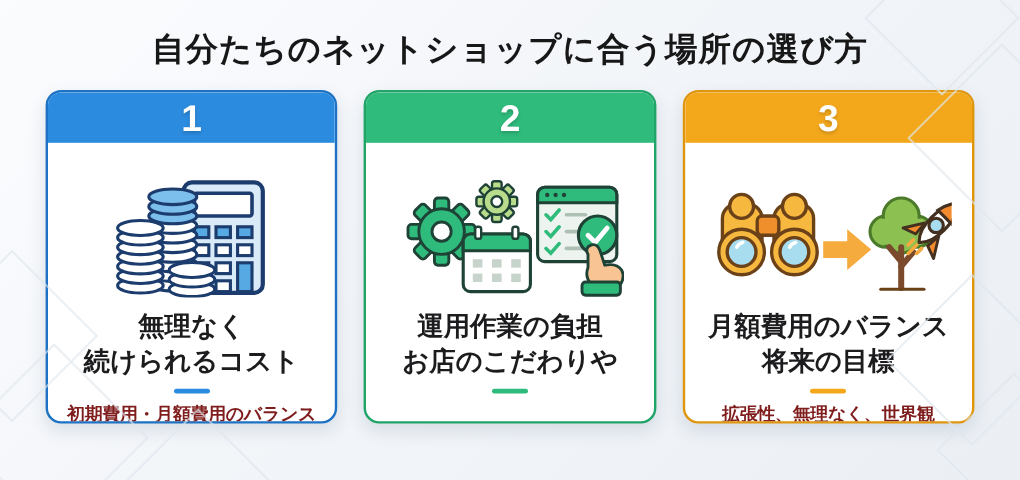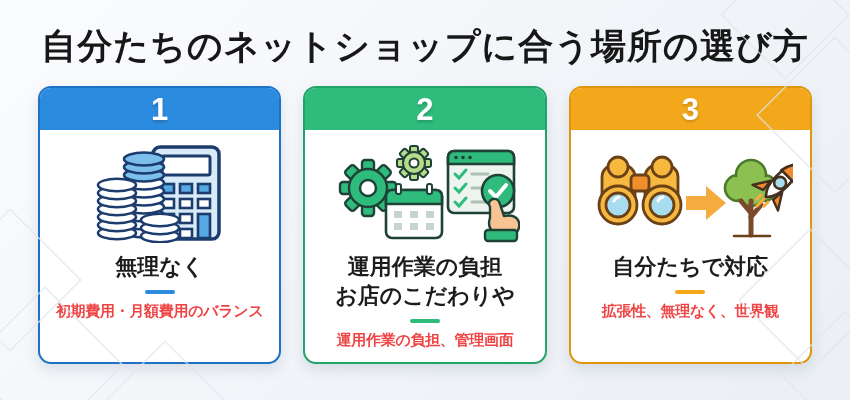--- a/index.html
+++ b/index.html
@@ -12,21 +12,21 @@
     color: #1d1d1f;
   }
   .bg-decor {
     position: absolute; inset: 0;
     width: 850px; height: 400px;
     pointer-events: none;
   }
   .stage { position: relative; width: 850px; height: 400px; }
   .page-title {
     text-align: center;
-    font-size: 35px;
+    font-size: 27px;
     font-weight: 900;
     letter-spacing: 1px;
     color: #171717;
     padding-top: 23px;
   }
   .cards-row {
     display: flex;
     gap: 22px;
     padding: 0 38px;
     margin-top: 16px;
@@ -55,21 +55,21 @@
     font-size: 31px;
     font-weight: 900;
     line-height: 1;
     text-shadow: 0 2px 3px rgba(0,0,0,0.18);
   }
   .card-body {
     flex: 1;
     display: flex;
     flex-direction: column;
     align-items: center;
-    padding: 12px 8px 12px;
+    padding: 28px 8px 12px;
   }
   .card-icon { height: 102px; display: flex; align-items: center; justify-content: center; }
   .card-icon svg { display: block; }
   .card-title {
     margin-top: 8px;
     text-align: center;
     font-size: 22px;
     font-weight: 800;
     line-height: 1.32;
     color: #1c1c1e;
@@ -77,21 +77,21 @@
   .card-divider {
     width: 30px; height: 4px;
     border-radius: 2px;
     background: var(--accent);
     margin: 9px auto 8px;
   }
   .card-subtitle {
     text-align: center;
     font-size: 15px;
     font-weight: 700;
-    color: #ef4444;
+    color: #7f1d1d;
     letter-spacing: -0.3px;
     white-space: nowrap;
   }
 </style>
 </head>
 <body>
 
 <div class="stage">
 
   <svg class="bg-decor" viewBox="0 0 850 400" fill="none">
@@ -159,20 +159,21 @@
 
             <g stroke="#1C3C6E" stroke-width="2.6">
               <ellipse cx="66" cy="93" rx="19" ry="6.2" fill="#FFFFFF"></ellipse>
               <ellipse cx="66" cy="85" rx="19" ry="6.2" fill="#FFFFFF"></ellipse>
               <ellipse cx="66" cy="77" rx="19" ry="6.2" fill="#FFFFFF"></ellipse>
             </g>
           </svg>
         </div>
         <div class="card-title">
           <div>無理なく</div>
+          <div>続けられるコスト</div>
         </div>
         <div class="card-divider"></div>
         <div class="card-subtitle">初期費用・月額費用のバランス</div>
       </div>
     </div>
 
     <div class="card" style="--accent: #2EBB7B; --accent-dark: #21A468;">
       <div class="card-header">
         <span class="card-number">2</span>
       </div>
@@ -241,21 +242,20 @@
               <path d="M160 64 q-3 -6 3 -8 q5 -1 7 5 l4 12 q10 -2 14 4 q3 6 -1 12 l-24 0 q-6 -6 -3 -14 z" fill="#F8C493" stroke="#1F4236" stroke-width="2.4" stroke-linejoin="round"></path>
               <rect x="155" y="87" width="32" height="11" rx="3" fill="#2EBB7B" stroke="#1F4236" stroke-width="2.4"></rect>
             </g>
           </svg>
         </div>
         <div class="card-title">
           <div>運用作業の負担</div>
           <div>お店のこだわりや</div>
         </div>
         <div class="card-divider"></div>
-        <div class="card-subtitle">運用作業の負担、管理画面</div>
       </div>
     </div>
 
     <div class="card" style="--accent: #F3A81C; --accent-dark: #E0960C;">
       <div class="card-header">
         <span class="card-number">3</span>
       </div>
       <div class="card-body">
         <div class="card-icon">
           <svg width="205" height="100" viewBox="0 0 205 100">
@@ -304,21 +304,22 @@
               <path d="M8,2 L18,18 L7,14 Z" fill="#F28A2E" stroke="#44301F" stroke-width="2.4" stroke-linejoin="round"></path>
               <g stroke="#F6AB3F" stroke-width="3" stroke-linecap="round">
                 <line x1="0" y1="20" x2="0" y2="30"></line>
                 <line x1="-5" y1="19" x2="-5" y2="25"></line>
                 <line x1="5" y1="19" x2="5" y2="25"></line>
               </g>
             </g>
           </svg>
         </div>
         <div class="card-title">
-          <div>自分たちで対応</div>
+          <div>月額費用のバランス</div>
+          <div>将来の目標</div>
         </div>
         <div class="card-divider"></div>
         <div class="card-subtitle">拡張性、無理なく、世界観</div>
       </div>
     </div>
 
   </div>
 </div>
 
 </body></html>

